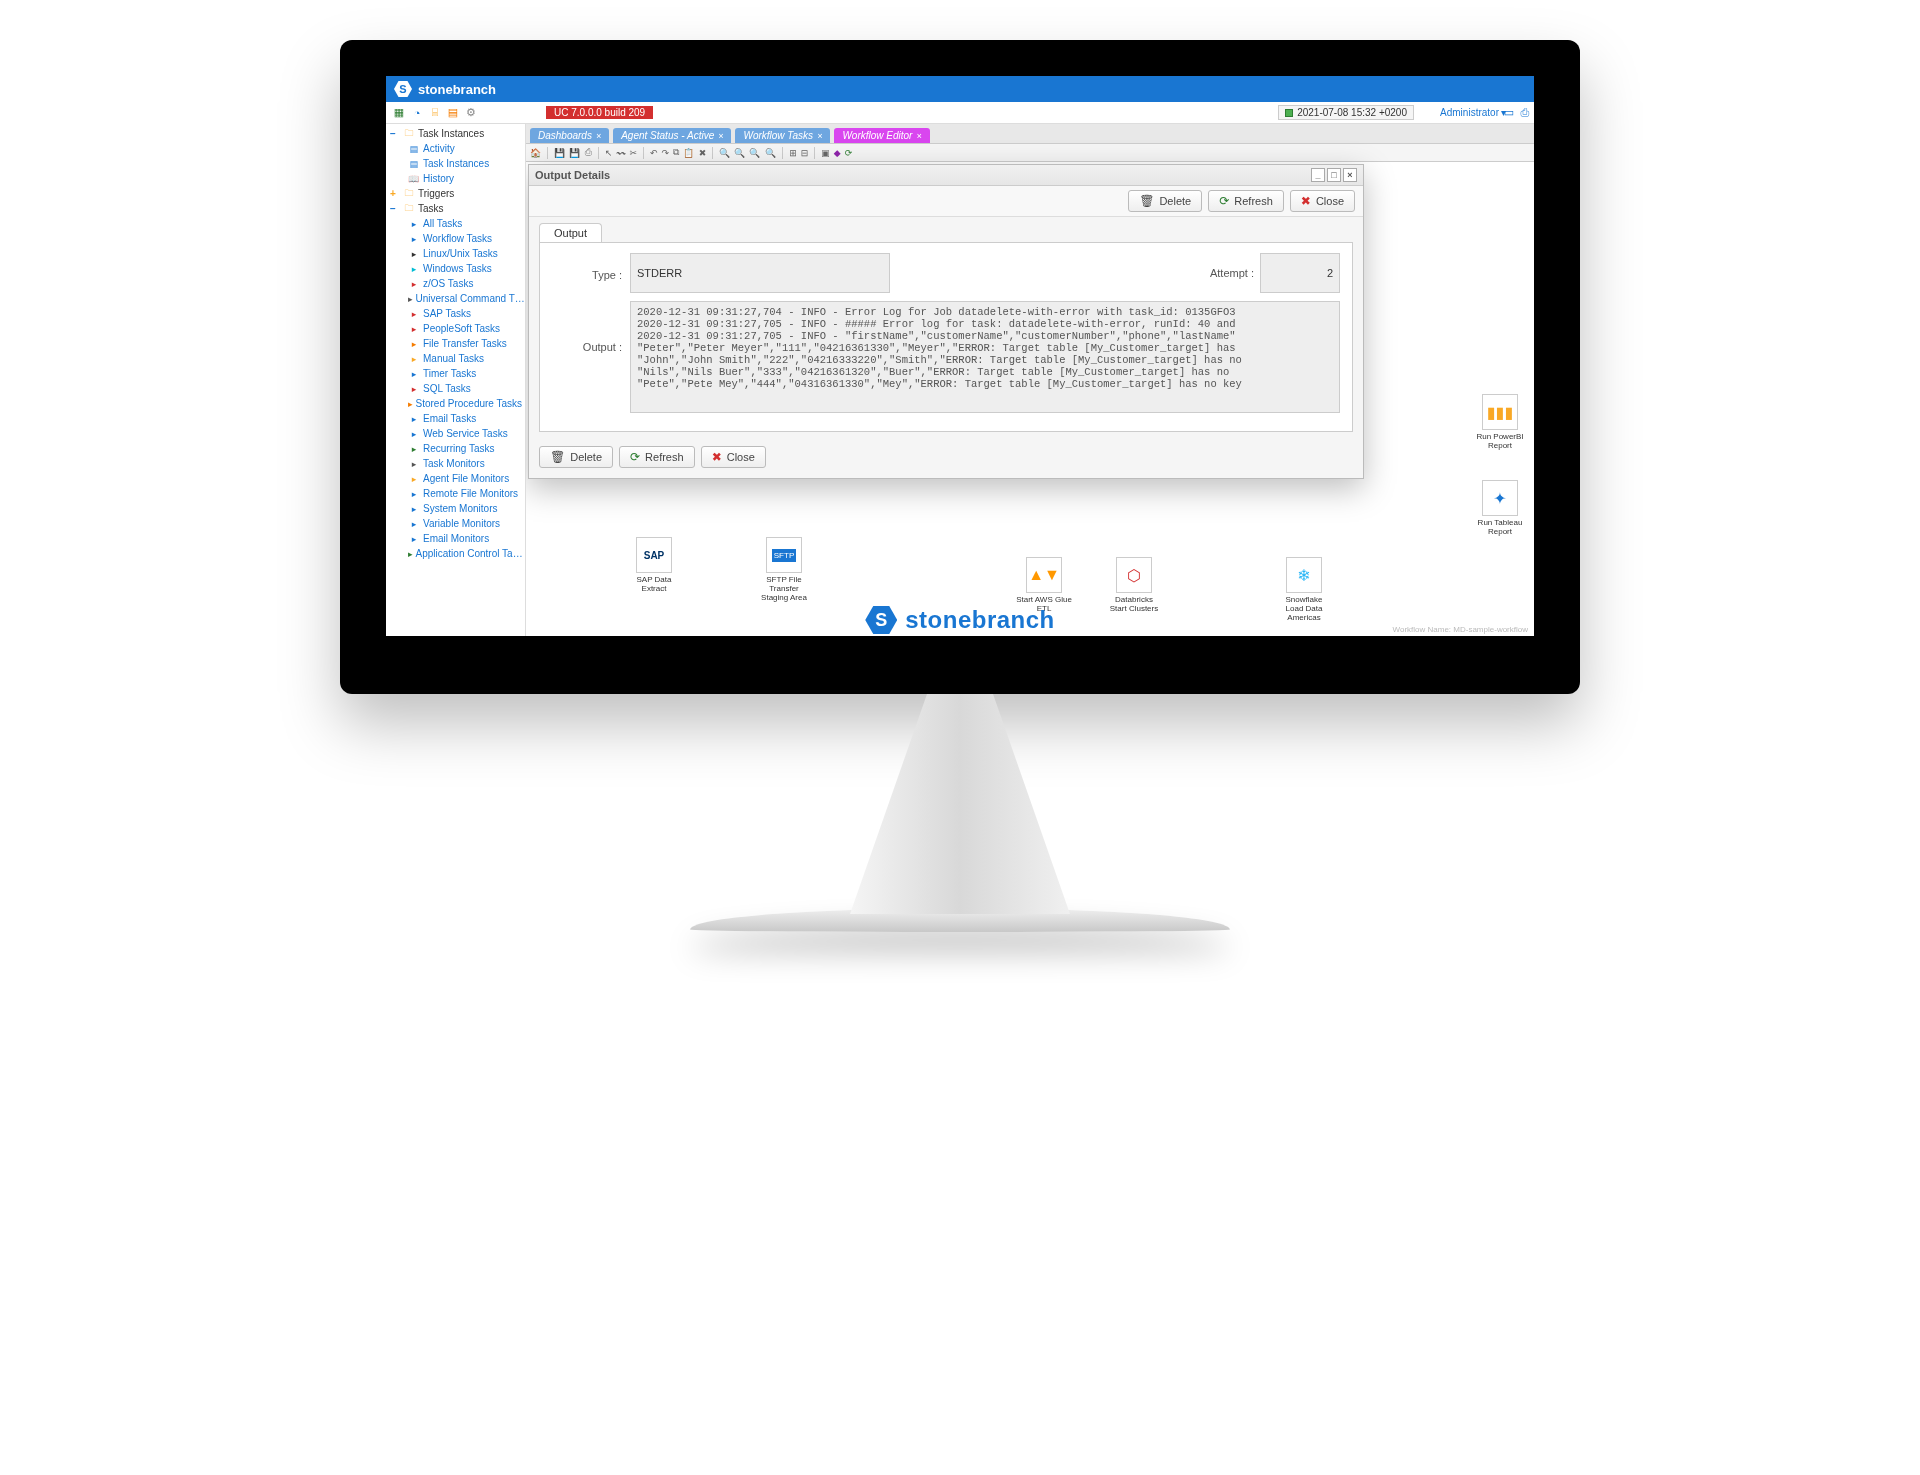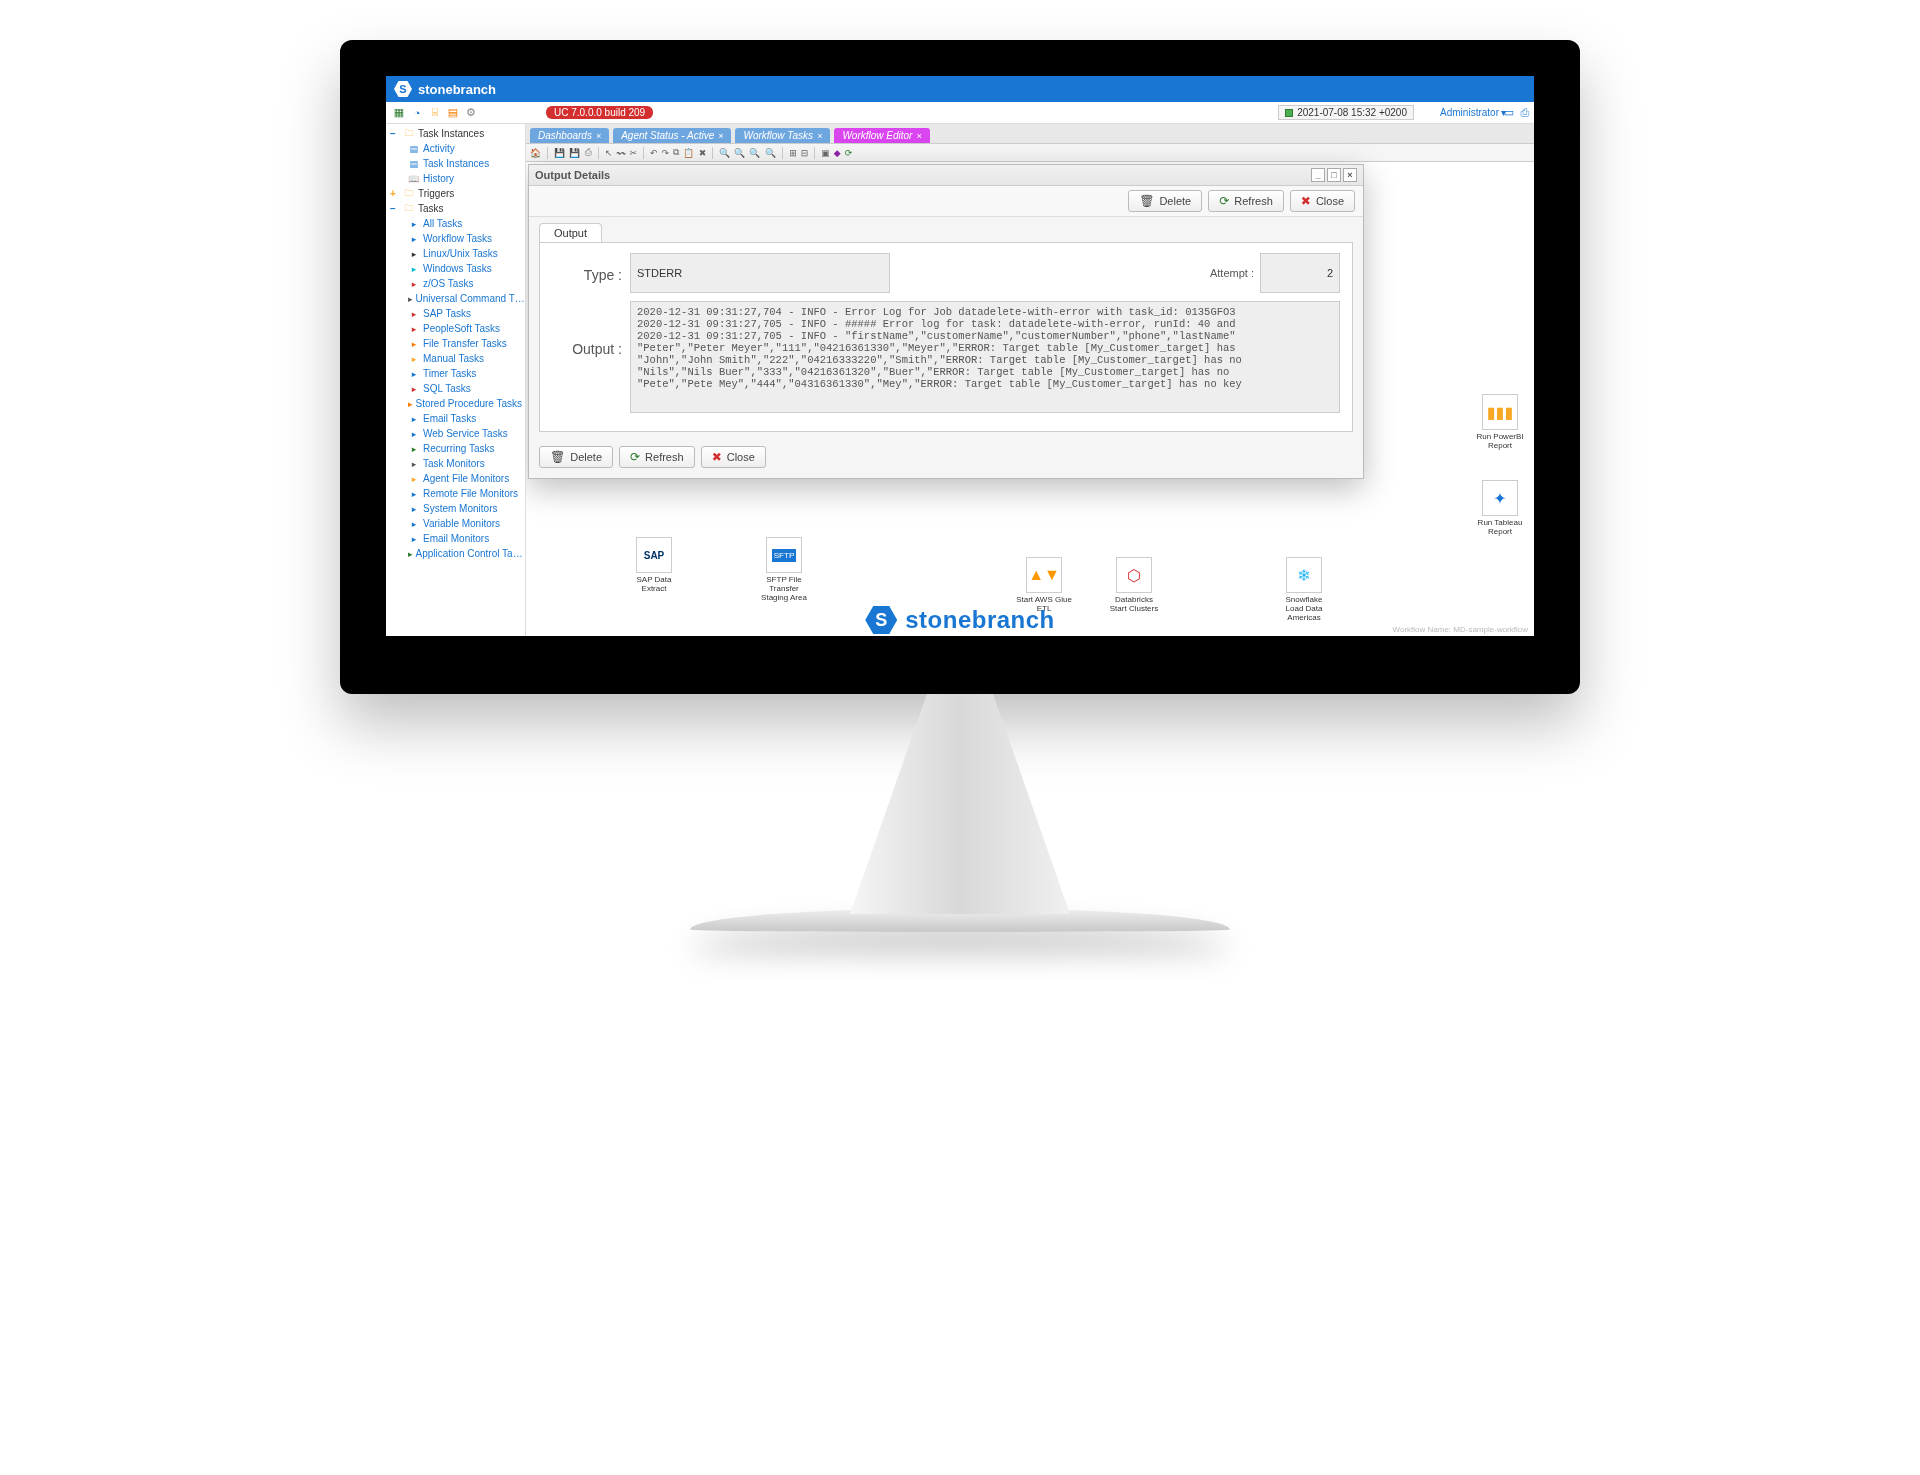--- a/index.html
+++ b/index.html
@@ -69,21 +69,21 @@
   .top-toolbar {
     height: 22px;
     display: flex;
     align-items: center;
     padding: 0 6px;
     border-bottom: 1px solid #ddd;
     gap: 4px;
     position: relative;
   }
   .tool-icon { width:14px; height:14px; display:inline-flex; align-items:center; justify-content:center; font-size:11px; }
-  .build-badge { background:#d32f2f; color:#fff; padding:1px 8px; font-size:10px; position:absolute; left:160px;border-radius:6px; }
+  .build-badge { background:#d32f2f; color:#fff; padding:1px 8px; font-size:10px; position:absolute; left:160px; }
   .timestamp-badge { position:absolute; right:120px; background:#f5f5f5; border:1px solid #ccc; padding:1px 6px; display:flex; align-items:center; gap:4px; font-size:10px;}
   .admin-link { position:absolute; right:28px; color:#1976d2; font-size:10px; display:flex; align-items:center; gap:2px;}
   .right-icons { position:absolute; right:2px; display:flex; gap:2px;}
 
   
   .main-split {
     display:flex;
     height: calc(100% - 48px);
   }
   .sidebar {
@@ -209,21 +209,21 @@
   .inner-tabs { padding:6px 10px 0; }
   .inner-tab { display:inline-block; background:#fff; border:1px solid #ccc; border-bottom:none; padding:3px 14px; font-size:11px; border-radius:4px 4px 0 0;}
 
   .dialog-body {
     background:#fff;
     margin:0 10px 8px;
     border:1px solid #ccc;
     padding:10px 12px;
   }
   .form-row { display:flex; align-items:flex-start; gap:8px; margin-bottom:8px;}
-  .form-row .lbl { width:70px; text-align:right; color:#555; font-size:14px; padding-top:3px;}
+  .form-row .lbl { width:70px; text-align:right; color:#555; font-size:11px; padding-top:3px;}
   .form-row .fld { flex:1;}
   .ro-input {
     background:#eee;
     border:1px solid #ccc;
     padding:13px 6px;
     width:260px;
     font-size:11px;
     color:#333;
   }
   .ro-input.small { width:80px; text-align:right;}

